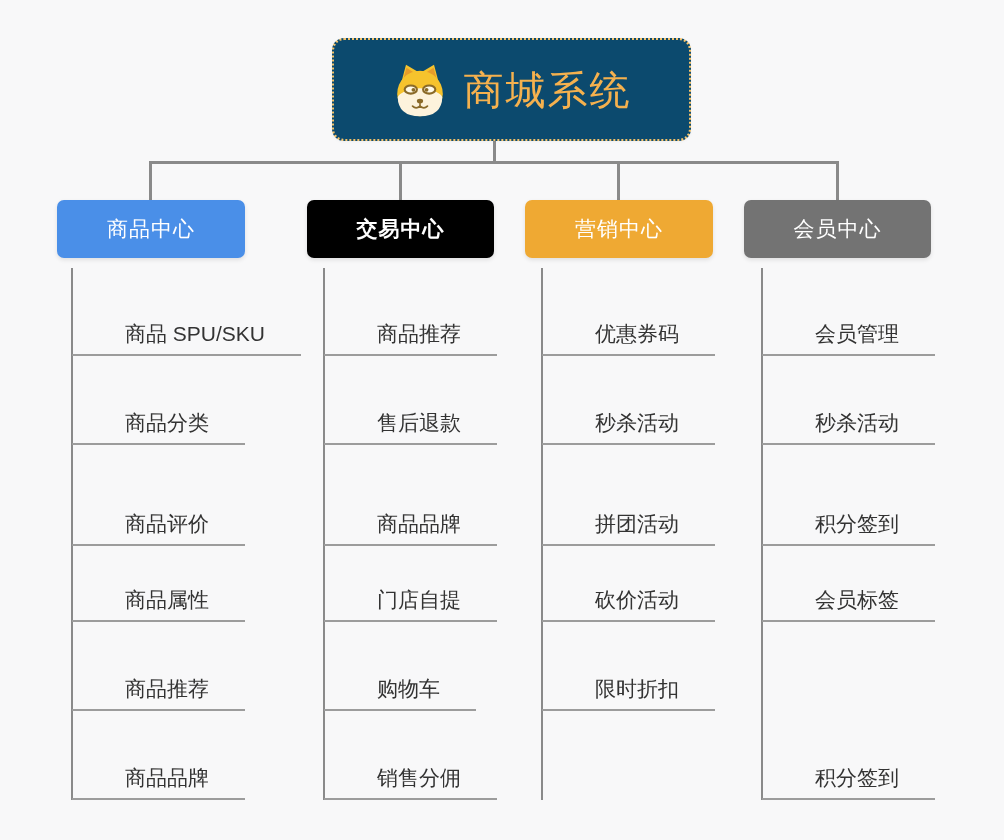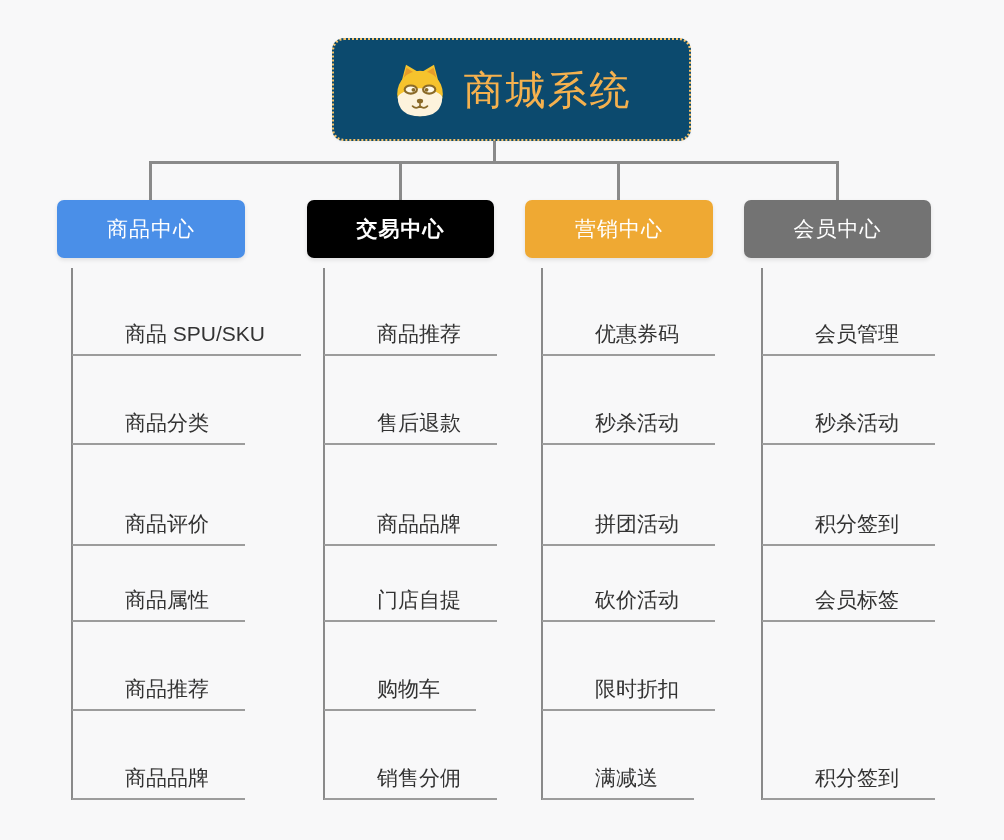--- a/index.html
+++ b/index.html
@@ -110,21 +110,20 @@
   <div class="leaf col-2 row-3">商品品牌</div>
   <div class="leaf col-2 row-4">门店自提</div>
   <div class="leaf col-2 row-5">购物车</div>
   <div class="leaf col-2 row-6">销售分佣</div>
 
   <div class="leaf col-3 row-1">优惠券码</div>
   <div class="leaf col-3 row-2">秒杀活动</div>
   <div class="leaf col-3 row-3">拼团活动</div>
   <div class="leaf col-3 row-4">砍价活动</div>
   <div class="leaf col-3 row-5">限时折扣</div>
-  <div class="leaf col-3 row-6">满减送</div>
 
   <div class="leaf col-4 row-1">会员管理</div>
   <div class="leaf col-4 row-2">秒杀活动</div>
   <div class="leaf col-4 row-3">积分签到</div>
   <div class="leaf col-4 row-4">会员标签</div>
   <div class="leaf col-4 row-6">积分签到</div>
 
 </div>
 
 </body></html>

